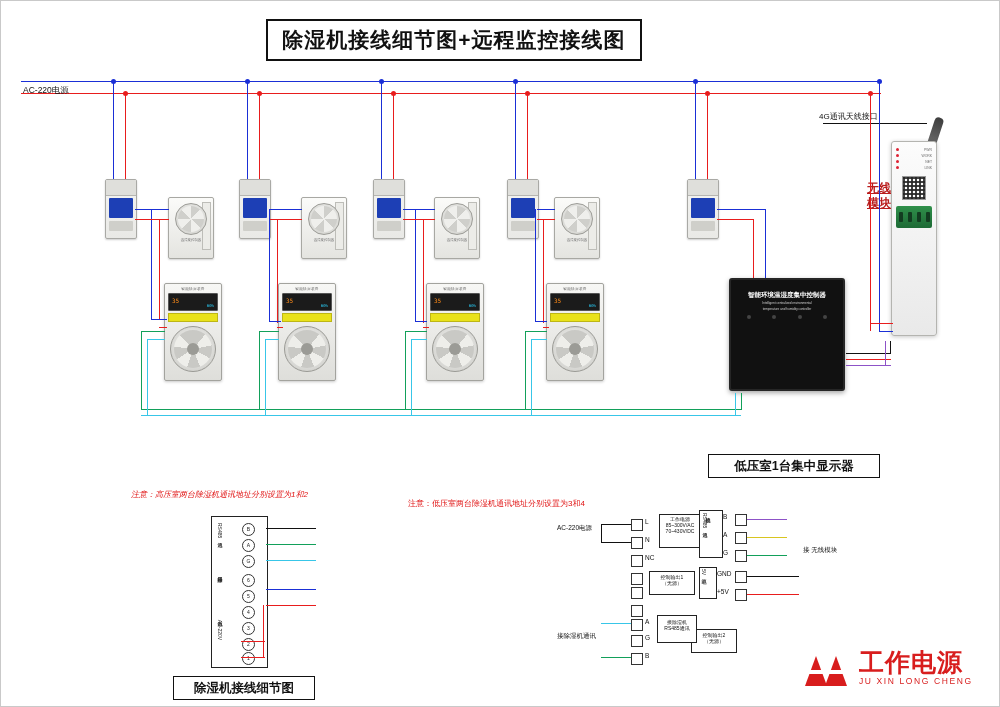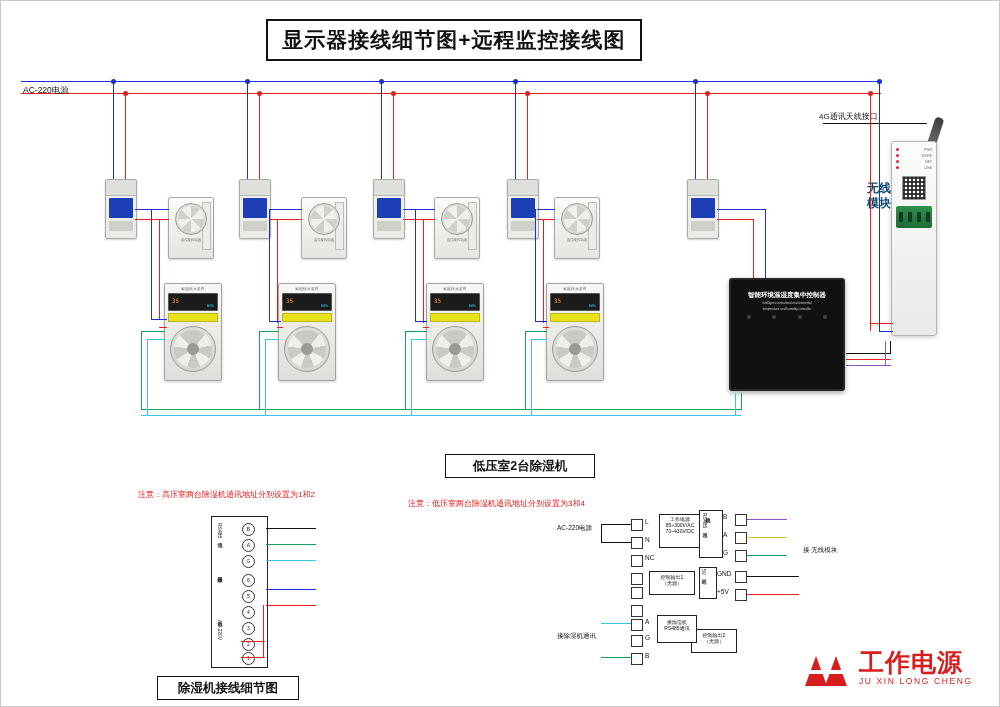--- a/index.html
+++ b/index.html
@@ -77,21 +77,21 @@
   #wmod .qr{width:22px;height:22px;margin:6px auto 0 auto;
         background:
           repeating-linear-gradient(0deg,#222 0 2px,#fff 2px 4px),
           repeating-linear-gradient(90deg,#222 0 2px,transparent 2px 4px);
         background-blend-mode:multiply;opacity:.85;border:1px solid #888;}
   #wmod .grn{height:22px;background:linear-gradient(180deg,#2f8f4a,#1d6a35);border-radius:2px;margin-top:6px;
         display:flex;justify-content:space-around;align-items:center;}
   #wmod .grn i{width:4px;height:10px;background:#123c20;display:block;border-radius:1px;}
   #antenna{left:930px;top:116px;width:9px;height:30px;background:linear-gradient(180deg,#3d3d3d,#6f6f6f);border-radius:4px;
         transform:rotate(18deg);}
-  #wmod-label{left:857px;top:180px;width:42px;text-align:center;font-size:12px;font-weight:bold;color:#0c4a6e;line-height:1.25;}
+  #wmod-label{left:857px;top:180px;width:42px;text-align:center;font-size:12px;font-weight:bold;color:#b91c1c;line-height:1.25;text-decoration:underline;}
   
   .cap-box{border:1.5px solid #111;height:22px;display:flex;align-items:center;justify-content:center;font-size:12.5px;font-weight:bold;color:#111;background:#fff;}
   .note{font-size:8px;color:#e01010;white-space:nowrap;}
   
   .detail-box{border:1px solid #222;background:#fff;}
   .term{width:11px;height:11px;border-radius:50%;border:1px solid #333;background:#fff;display:block;position:absolute;
         font-size:5px;text-align:center;line-height:11px;color:#222;}
   .sqterm{width:10px;height:10px;border:1px solid #333;background:#fff;position:absolute;}
   .vt{writing-mode:vertical-rl;text-orientation:mixed;font-size:5px;color:#222;}
   .tlabel{font-size:6.5px;color:#111;white-space:nowrap;}
@@ -100,21 +100,21 @@
   #logo{left:800px;top:645px;width:190px;height:50px;}
   #logo .mark{position:absolute;left:0;top:2px;width:52px;height:40px;}
   #logo .cn{position:absolute;left:58px;top:0px;font-size:25px;font-weight:bold;color:#d81d1d;letter-spacing:1px;}
   #logo .en{position:absolute;left:58px;top:30px;font-size:8.5px;color:#d81d1d;letter-spacing:1.6px;}
 </style>
 </head>
 <body>
 
 <div id="stage">
 
-  <div id="title" class="abs">显示器接线细节图+远程监控接线图</div>
+  <div id="title" class="abs">除湿机接线细节图+远程监控接线图</div>
 
   <div class="wire h blue abs" style="left:20px;top:80px;width:860px;"></div>
   <div class="wire h red  abs" style="left:20px;top:92px;width:860px;"></div>
   <div class="ac-label abs" style="left:22px;top:84px;">AC-220电源</div>
 
   <div id="antenna" class="abs"></div>
   <div class="wire h black abs" style="left:822px;top:122px;width:104px;"></div>
   <div class="lbl abs" style="left:818px;top:110px;">4G通讯天线接口</div>
 
   <div class="breaker abs" style="left:104px;top:178px;">
@@ -355,23 +355,23 @@
   <div class="wire h cyan  abs" style="left:410px;top:338px;width:16px;"></div>
 
   <div class="wire v green abs" style="left:524px;top:330px;height:79px;"></div>
   <div class="wire v cyan  abs" style="left:530px;top:338px;height:77px;"></div>
   <div class="wire h green abs" style="left:524px;top:330px;width:22px;"></div>
   <div class="wire h cyan  abs" style="left:530px;top:338px;width:16px;"></div>
 
   <div class="wire v green abs" style="left:740px;top:392px;height:17px;"></div>
   <div class="wire v cyan  abs" style="left:734px;top:392px;height:23px;"></div>
 
-  <div class="cap-box abs" style="left:444px;top:453px;width:148px;">低压室2台除湿机</div>
-
-  <div class="note abs" style="left:137px;top:488px;">注意：高压室两台除湿机通讯地址分别设置为1和2</div>
+  <div class="cap-box abs" style="left:707px;top:453px;width:170px;">低压室1台集中显示器</div>
+
+  <div class="note abs" style="left:130px;top:488px;font-style:italic;">注意：高压室两台除湿机通讯地址分别设置为1和2</div>
   <div class="note abs" style="left:407px;top:497px;">注意：低压室两台除湿机通讯地址分别设置为3和4</div>
 
   <div class="detail-box abs" style="left:210px;top:515px;width:55px;height:150px;">
     <span class="term" style="left:30px;top:6px;">B</span>
     <span class="term" style="left:30px;top:22px;">A</span>
     <span class="term" style="left:30px;top:38px;">G</span>
     <span class="term" style="left:30px;top:57px;">6</span>
     <span class="term" style="left:30px;top:73px;">5</span>
     <span class="term" style="left:30px;top:89px;">4</span>
     <span class="term" style="left:30px;top:105px;">3</span>
@@ -384,21 +384,21 @@
 
   <div class="wire h black abs" style="left:265px;top:527px;width:50px;"></div>
   <div class="wire h green abs" style="left:265px;top:543px;width:50px;"></div>
   <div class="wire h cyan abs" style="left:265px;top:559px;width:50px;"></div>
   <div class="wire h blue abs" style="left:265px;top:588px;width:50px;"></div>
   <div class="wire h red abs" style="left:265px;top:604px;width:50px;"></div>
   <div class="wire v red abs" style="left:262px;top:604px;height:52px;"></div>
   <div class="wire h red abs" style="left:240px;top:656px;width:24px;"></div>
   <div class="wire h red abs" style="left:240px;top:640px;width:24px;"></div>
 
-  <div class="cap-box abs" style="left:156px;top:675px;width:140px;">除湿机接线细节图</div>
+  <div class="cap-box abs" style="left:172px;top:675px;width:140px;">除湿机接线细节图</div>
 
   <span class="sqterm abs" style="left:630px;top:518px;"></span>
   <span class="tlabel abs" style="left:644px;top:517px;">L</span>
   <span class="sqterm abs" style="left:630px;top:536px;"></span>
   <span class="tlabel abs" style="left:644px;top:535px;">N</span>
   <span class="sqterm abs" style="left:630px;top:554px;"></span>
   <span class="tlabel abs" style="left:644px;top:553px;">NC</span>
 
   <div class="detail-box abs" style="left:658px;top:513px;width:40px;height:32px;">
     <div class="tsmall" style="text-align:center;margin-top:1px;">工作电源</div>

